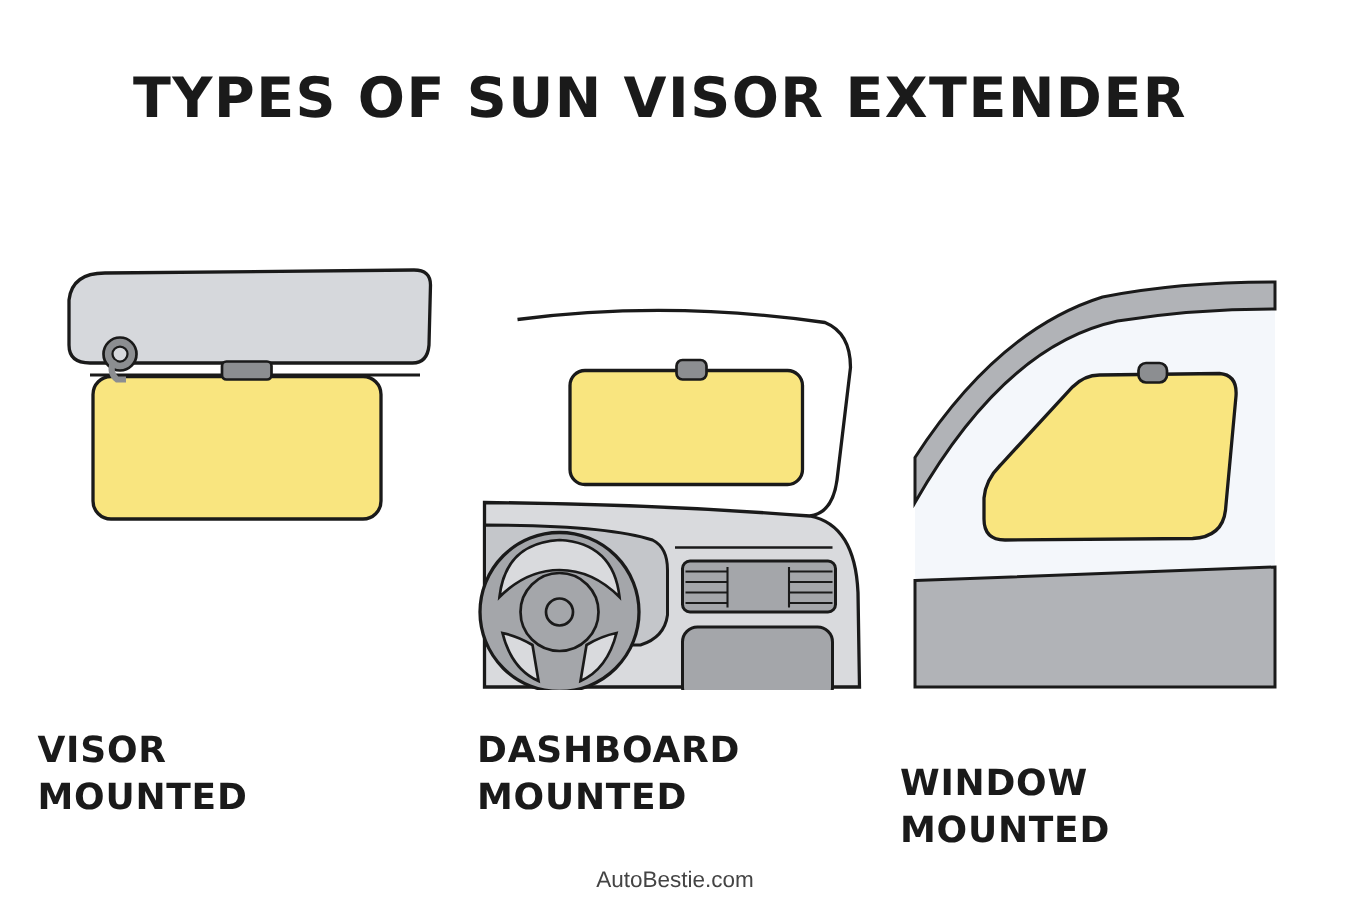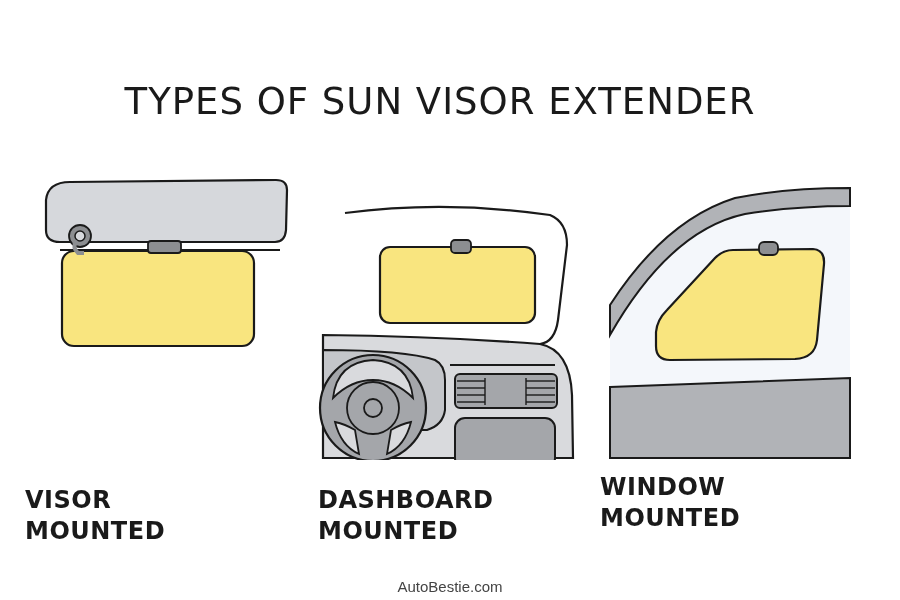--- a/index.html
+++ b/index.html
@@ -1,17 +1,17 @@
 <!DOCTYPE html>
 <html><head>
   <meta charset="utf-8">
   <style>
     html, body { margin: 0; padding: 0; background: #ffffff; }
     body { width: 900px; height: 600px; position: relative; overflow: hidden; font-family: "DejaVu Sans", sans-serif; }
-    .title { position: absolute; left: 0; right: 0; top: 44px; text-align: center; font-family: "DejaVu Sans", sans-serif; font-weight: normal; font-size: 37px; letter-spacing: 1px; color: #1a1a1a; margin-top: 36px; }
+    .title { position: absolute; left: 0; right: 0; top: 44px; text-align: center; font-family: "DejaVu Sans", sans-serif; font-weight: bold; font-size: 37px; letter-spacing: 1px; color: #1a1a1a; }
     .title span { display: inline-block; transform: translateX(-10px); }
     .illus { position: absolute; }
     .label { position: absolute; width: 260px; text-align: left; font-family: "DejaVu Sans", sans-serif; font-weight: bold; font-size: 24px; line-height: 31px; color: #1a1a1a; letter-spacing: 0.5px; }
     .label div { display: block; }
     .footer { position: absolute; left: 0; right: 0; top: 578px; text-align: center; font-family: "Liberation Sans", sans-serif; font-size: 15px; color: #444; }
   </style>
 </head>
 <body>
 
 <div class="title"><span>TYPES OF SUN VISOR EXTENDER</span></div>
@@ -66,18 +66,18 @@
 </svg>
 
 <div class="label" style="left:25px;top:485px">
   <div>VISOR</div>
   <div>MOUNTED</div>
 </div>
 <div class="label" style="left:318px;top:485px">
   <div>DASHBOARD</div>
   <div>MOUNTED</div>
 </div>
-<div class="label" style="left:600px;top:472px">
+<div class="label" style="left:600px;top:507px">
   <div>WINDOW</div>
   <div>MOUNTED</div>
 </div>
 
 <div class="footer">AutoBestie.com</div>
 
 </body></html>

